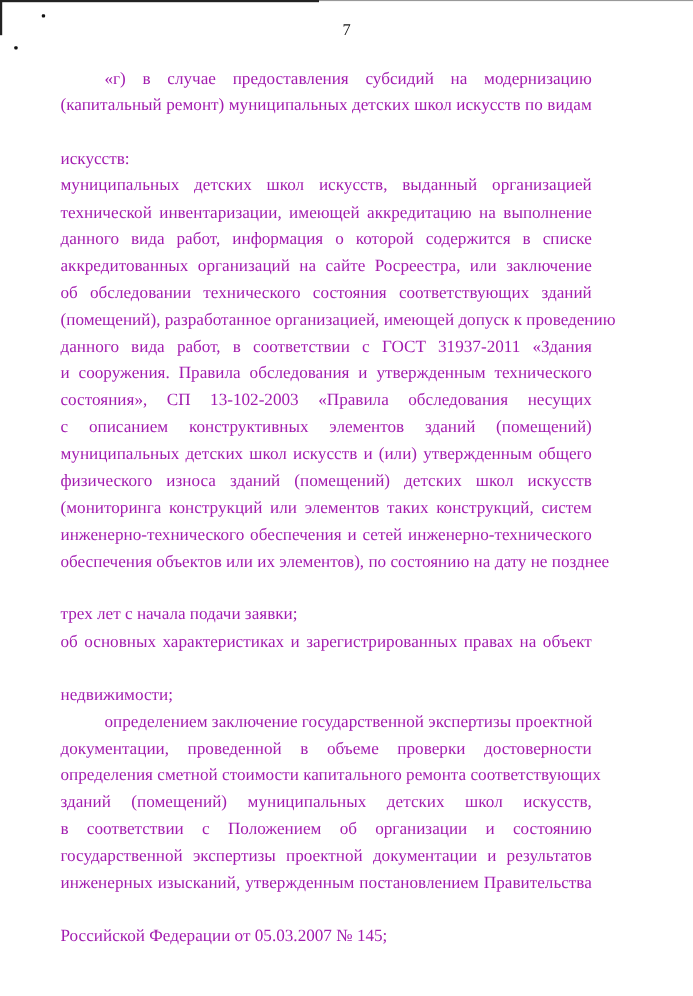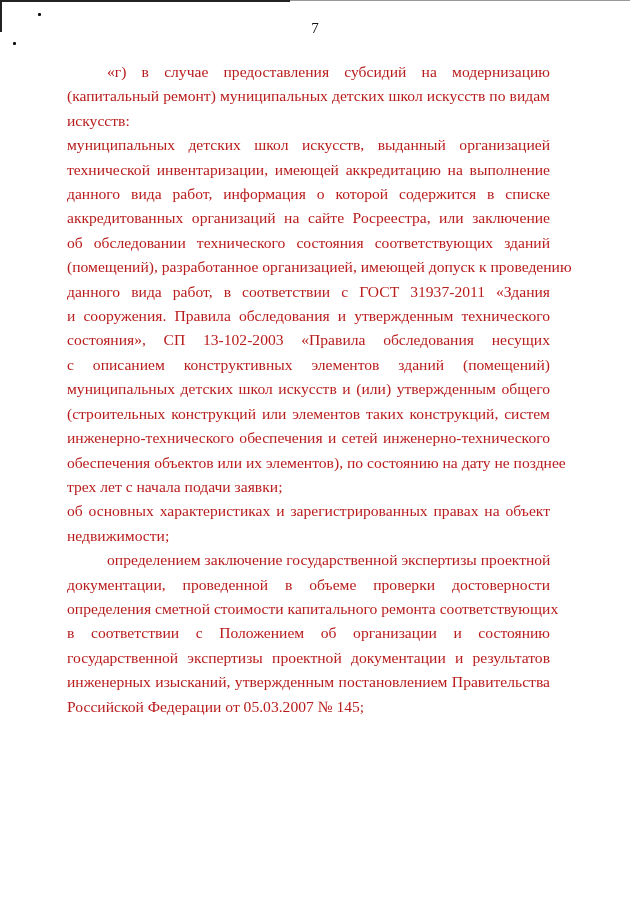--- a/index.html
+++ b/index.html
@@ -4,24 +4,24 @@
 <style>
   html, body { margin: 0; padding: 0; background: #ffffff; }
   body { width: 630px; height: 905px; position: relative; overflow: hidden; }
   .page { position: absolute; left: 0; top: 0; width: 630px; height: 905px; background: #fff; }
   .top-border-dark { position: absolute; left: 0; top: 0; width: 290px; height: 2px; background: #222; }
   .top-border-light { position: absolute; left: 290px; top: 0; width: 340px; height: 1px; background: #999; }
   .left-border { position: absolute; left: 0; top: 0; width: 2px; height: 32px; background: #222; }
   .speck { position: absolute; width: 3px; height: 3px; background: #111; border-radius: 1px; }
   .page-number { position: absolute; left: 0; width: 630px; top: 20px; text-align: center;
     font-family: "Liberation Serif", serif; font-size: 15px; color: #111; }
-  .body-text { position: absolute; left: 67px; top: 60px; width: 483px;
-    font-family: "Liberation Serif", serif; font-size: 15.6px; line-height: 24.4px; color: #b91c1c; }
+  .body-text { position: absolute; left: 55px; top: 60px; width: 483px;
+    font-family: "Liberation Serif", serif; font-size: 15.6px; line-height: 24.4px; color: #a21caf; }
   .line { display: block; text-align: justify; text-align-last: justify; white-space: nowrap; }
-  .line.last { text-align-last: left; }
+  .line.last { text-align-last: left; margin-top: 24px; }
   .line.indent { padding-left: 40px; }
 </style>
 </head>
 <body>
 
 <div class="page">
   <div class="top-border-dark"></div>
   <div class="top-border-light"></div>
   <div class="left-border"></div>
   <div class="speck" style="left:38px;top:13px;"></div>
@@ -40,32 +40,34 @@
         <span class="line">технической инвентаризации, имеющей аккредитацию на выполнение</span>
         <span class="line">данного вида работ, информация о которой содержится в списке</span>
         <span class="line">аккредитованных организаций на сайте Росреестра, или заключение</span>
         <span class="line">об обследовании технического состояния соответствующих зданий</span>
         <span class="line">(помещений), разработанное организацией, имеющей допуск к проведению</span>
         <span class="line">данного вида работ, в соответствии с ГОСТ 31937-2011 «Здания</span>
         <span class="line">и сооружения. Правила обследования и утвержденным технического</span>
         <span class="line">состояния», СП 13-102-2003 «Правила обследования несущих</span>
         <span class="line">с описанием конструктивных элементов зданий (помещений)</span>
         <span class="line">муниципальных детских школ искусств и (или) утвержденным общего</span>
-        <span class="line">(строительных конструкций или элементов таких конструкций, систем</span>
+        <span class="line">физического износа зданий (помещений) детских школ искусств</span>
+        <span class="line">(мониторинга конструкций или элементов таких конструкций, систем</span>
         <span class="line">инженерно-технического обеспечения и сетей инженерно-технического</span>
         <span class="line">обеспечения объектов или их элементов), по состоянию на дату не позднее</span>
         <span class="line last">трех лет с начала подачи заявки;</span>
       </div>
       <div>
         <span class="line">об основных характеристиках и зарегистрированных правах на объект</span>
         <span class="line last">недвижимости;</span>
       </div>
       <div>
         <span class="line indent">определением заключение государственной экспертизы проектной</span>
         <span class="line">документации, проведенной в объеме проверки достоверности</span>
         <span class="line">определения сметной стоимости капитального ремонта соответствующих</span>
+        <span class="line">зданий (помещений) муниципальных детских школ искусств,</span>
         <span class="line">в соответствии с Положением об организации и состоянию</span>
         <span class="line">государственной экспертизы проектной документации и результатов</span>
         <span class="line">инженерных изысканий, утвержденным постановлением Правительства</span>
         <span class="line last">Российской Федерации от 05.03.2007 №  145;</span>
       </div>
     </div>
 </div>
 
 </body></html>

